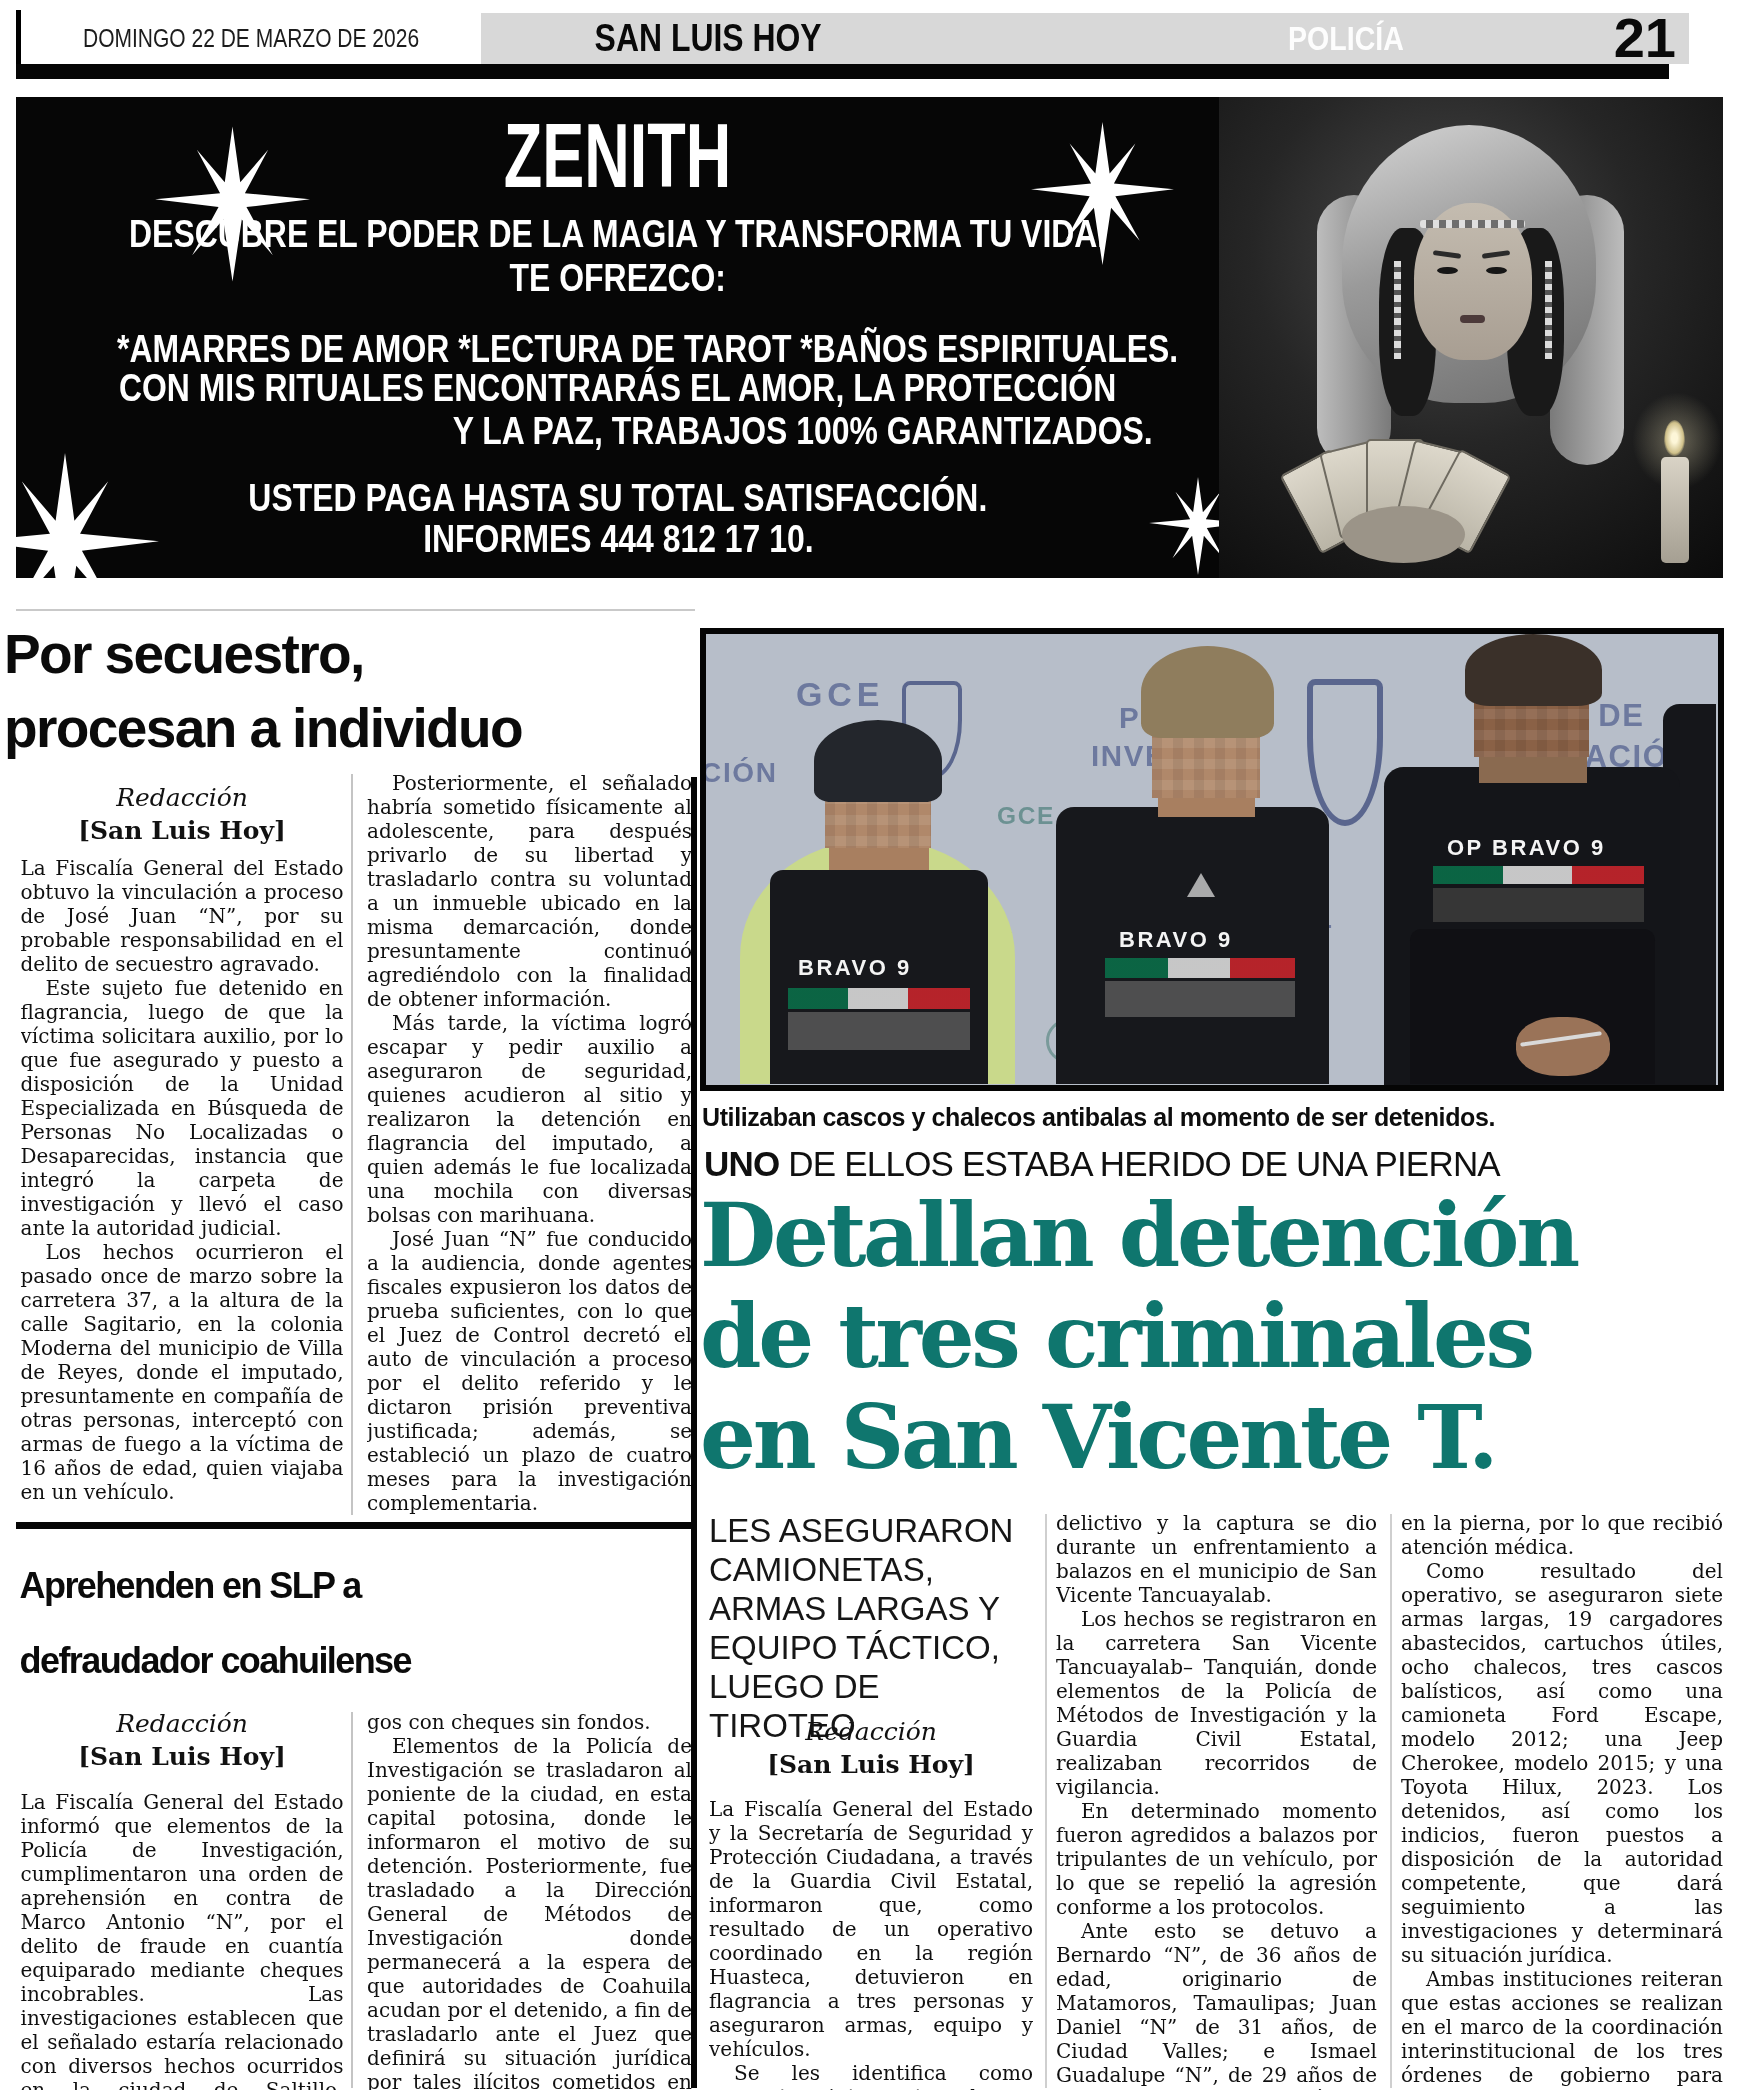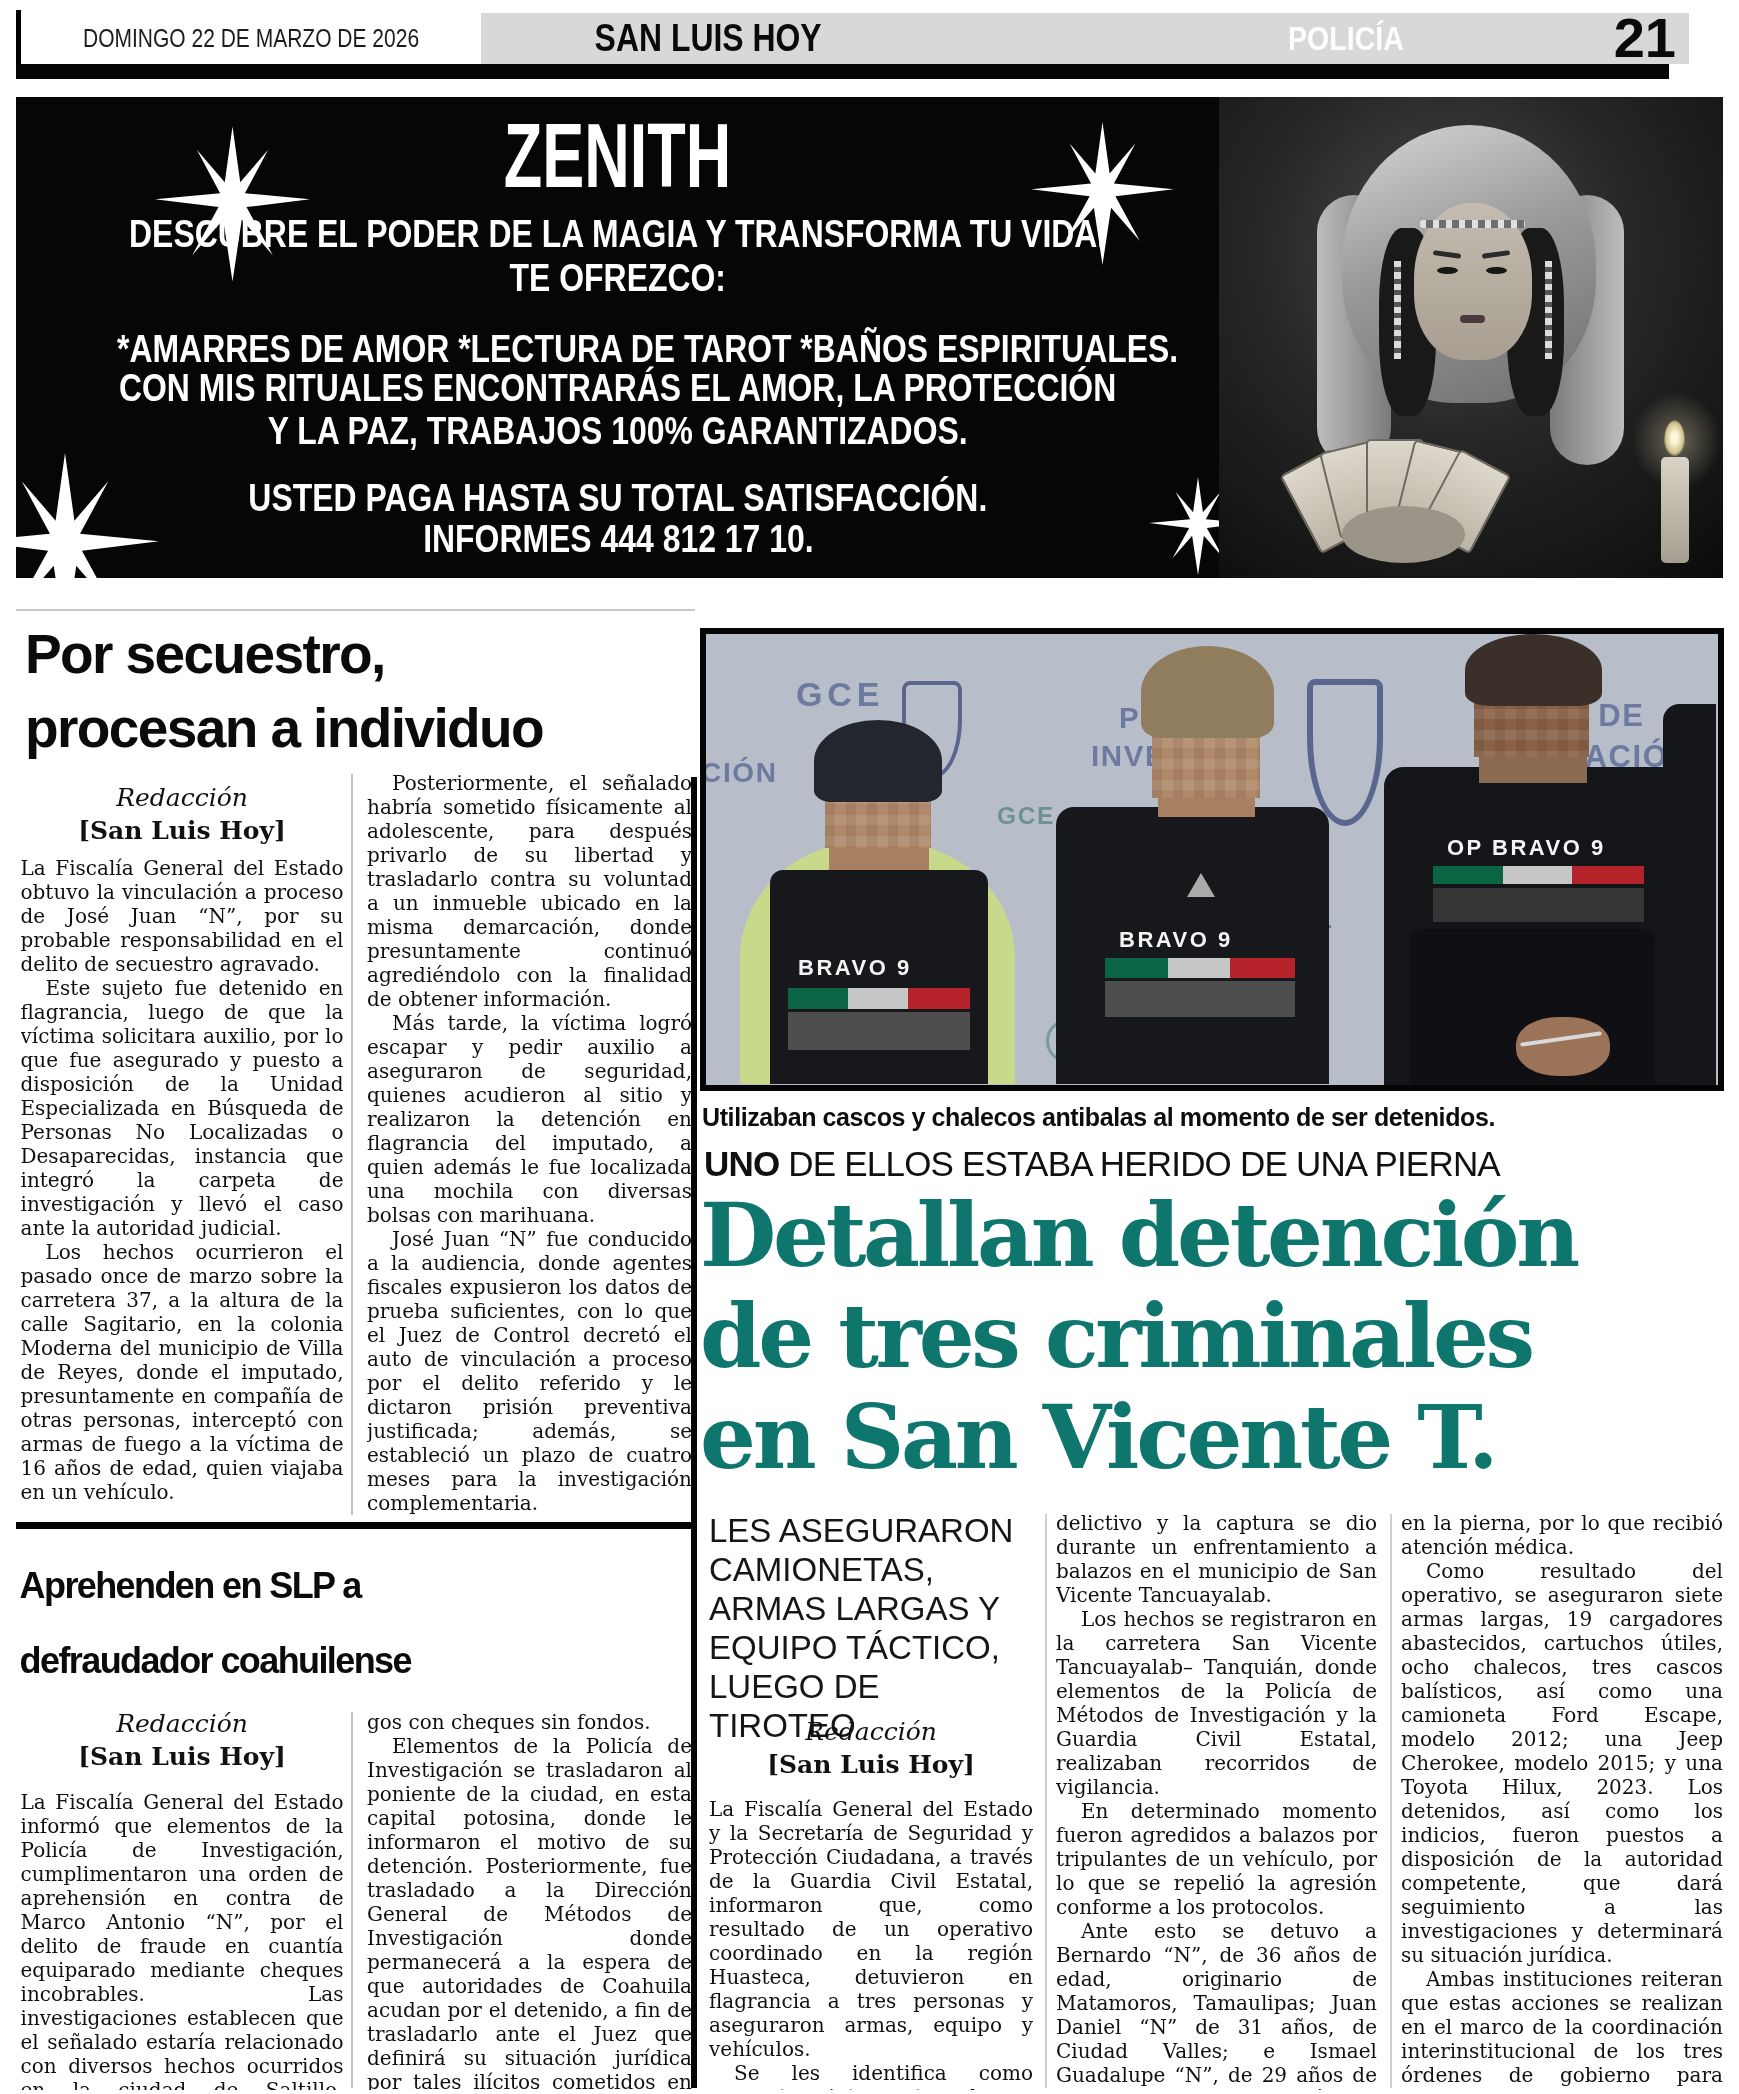--- a/index.html
+++ b/index.html
@@ -118,21 +118,21 @@
       <svg viewBox="0 0 100 100">
           <polygon fill="#fff" points="50,0 55,36 73,15 58,43 100,47 59,52 76,83 56,60 50,100 44,60 24,83 41,52 0,47 42,43 27,15 45,36"></polygon>
         </svg>
     </div>
 
     <div class="adline ad-brand" style="top:13px;"><span class="cond">ZENITH</span></div>
     <div class="adline ad-f47" style="top:116px;"><span class="cond">DESCUBRE  EL PODER DE LA MAGIA Y TRANSFORMA TU VIDA.</span></div>
     <div class="adline ad-f47" style="top:160px;"><span class="cond">TE OFREZCO:</span></div>
     <div class="adline ad-f47" style="top:231px;"><span class="cond">*AMARRES DE AMOR *LECTURA DE TAROT *BAÑOS ESPIRITUALES.</span></div>
     <div class="adline ad-f47" style="top:270px;"><span class="cond">CON MIS RITUALES ENCONTRARÁS EL AMOR, LA PROTECCIÓN</span></div>
-    <div class="adline ad-f47" style="top:313px;"><span class="cond">Y LA PAZ, TRABAJOS 100% GARANTIZADOS.</span></div>
+    <div class="adline ad-f47" style="top:313px;text-align:right;"><span class="cond">Y LA PAZ, TRABAJOS 100% GARANTIZADOS.</span></div>
     <div class="adline ad-f47" style="top:380px;"><span class="cond">USTED PAGA HASTA SU TOTAL SATISFACCIÓN.</span></div>
     <div class="adline ad-f47" style="top:421px;"><span class="cond">INFORMES 444 812 17 10.</span></div>
 
     <div class="seer">
       <div class="glow"></div>
       <div class="scarf-fold"></div>
       <div class="scarf-fold2"></div>
       <div class="scarf"></div>
       <div class="hairL"></div>
       <div class="hairR"></div>
@@ -151,21 +151,21 @@
       <div class="card" style="left:184px;top:348px;transform:rotate(14deg);"></div>
       <div class="card" style="left:217px;top:360px;transform:rotate(28deg);"></div>
       <div class="hand"></div>
       <div class="candle"></div>
       <div class="flame"></div>
     </div>
   </div>
 
   <div class="abs hair" style="left:16.4px;top:609px;width:679px;height:1.6px;"></div>
 
-  <div class="abs headline hl1" style="left:25px;top:617px;width:673px;">
+  <div class="abs headline hl1" style="left:4px;top:617px;width:673px;">
     <span style="display:block;">Por secuestro,</span>
     <span style="display:block;">procesan a individuo</span>
   </div>
   <div class="abs byline" style="left:20.5px;top:781px;width:323px;">
     <span class="role">Redacción</span>
     <span class="src">[San Luis Hoy]</span>
   </div>
   <div class="abs body-col" style="left:20.5px;top:856px;width:323px;height:661px;">
     <p>La Fiscalía General del Estado obtuvo la vinculación a proceso de José Juan “N”, por su probable responsabilidad en el delito de secuestro agravado.</p>
     <p class="ind">Este sujeto fue detenido en flagrancia, luego de que la víctima solicitara auxilio, por lo que fue asegurado y puesto a disposición de la Unidad Especializada en Búsqueda de Personas No Localizadas o Desaparecidas, instancia que integró la carpeta de investigación y llevó el caso ante la autoridad judicial.</p>

